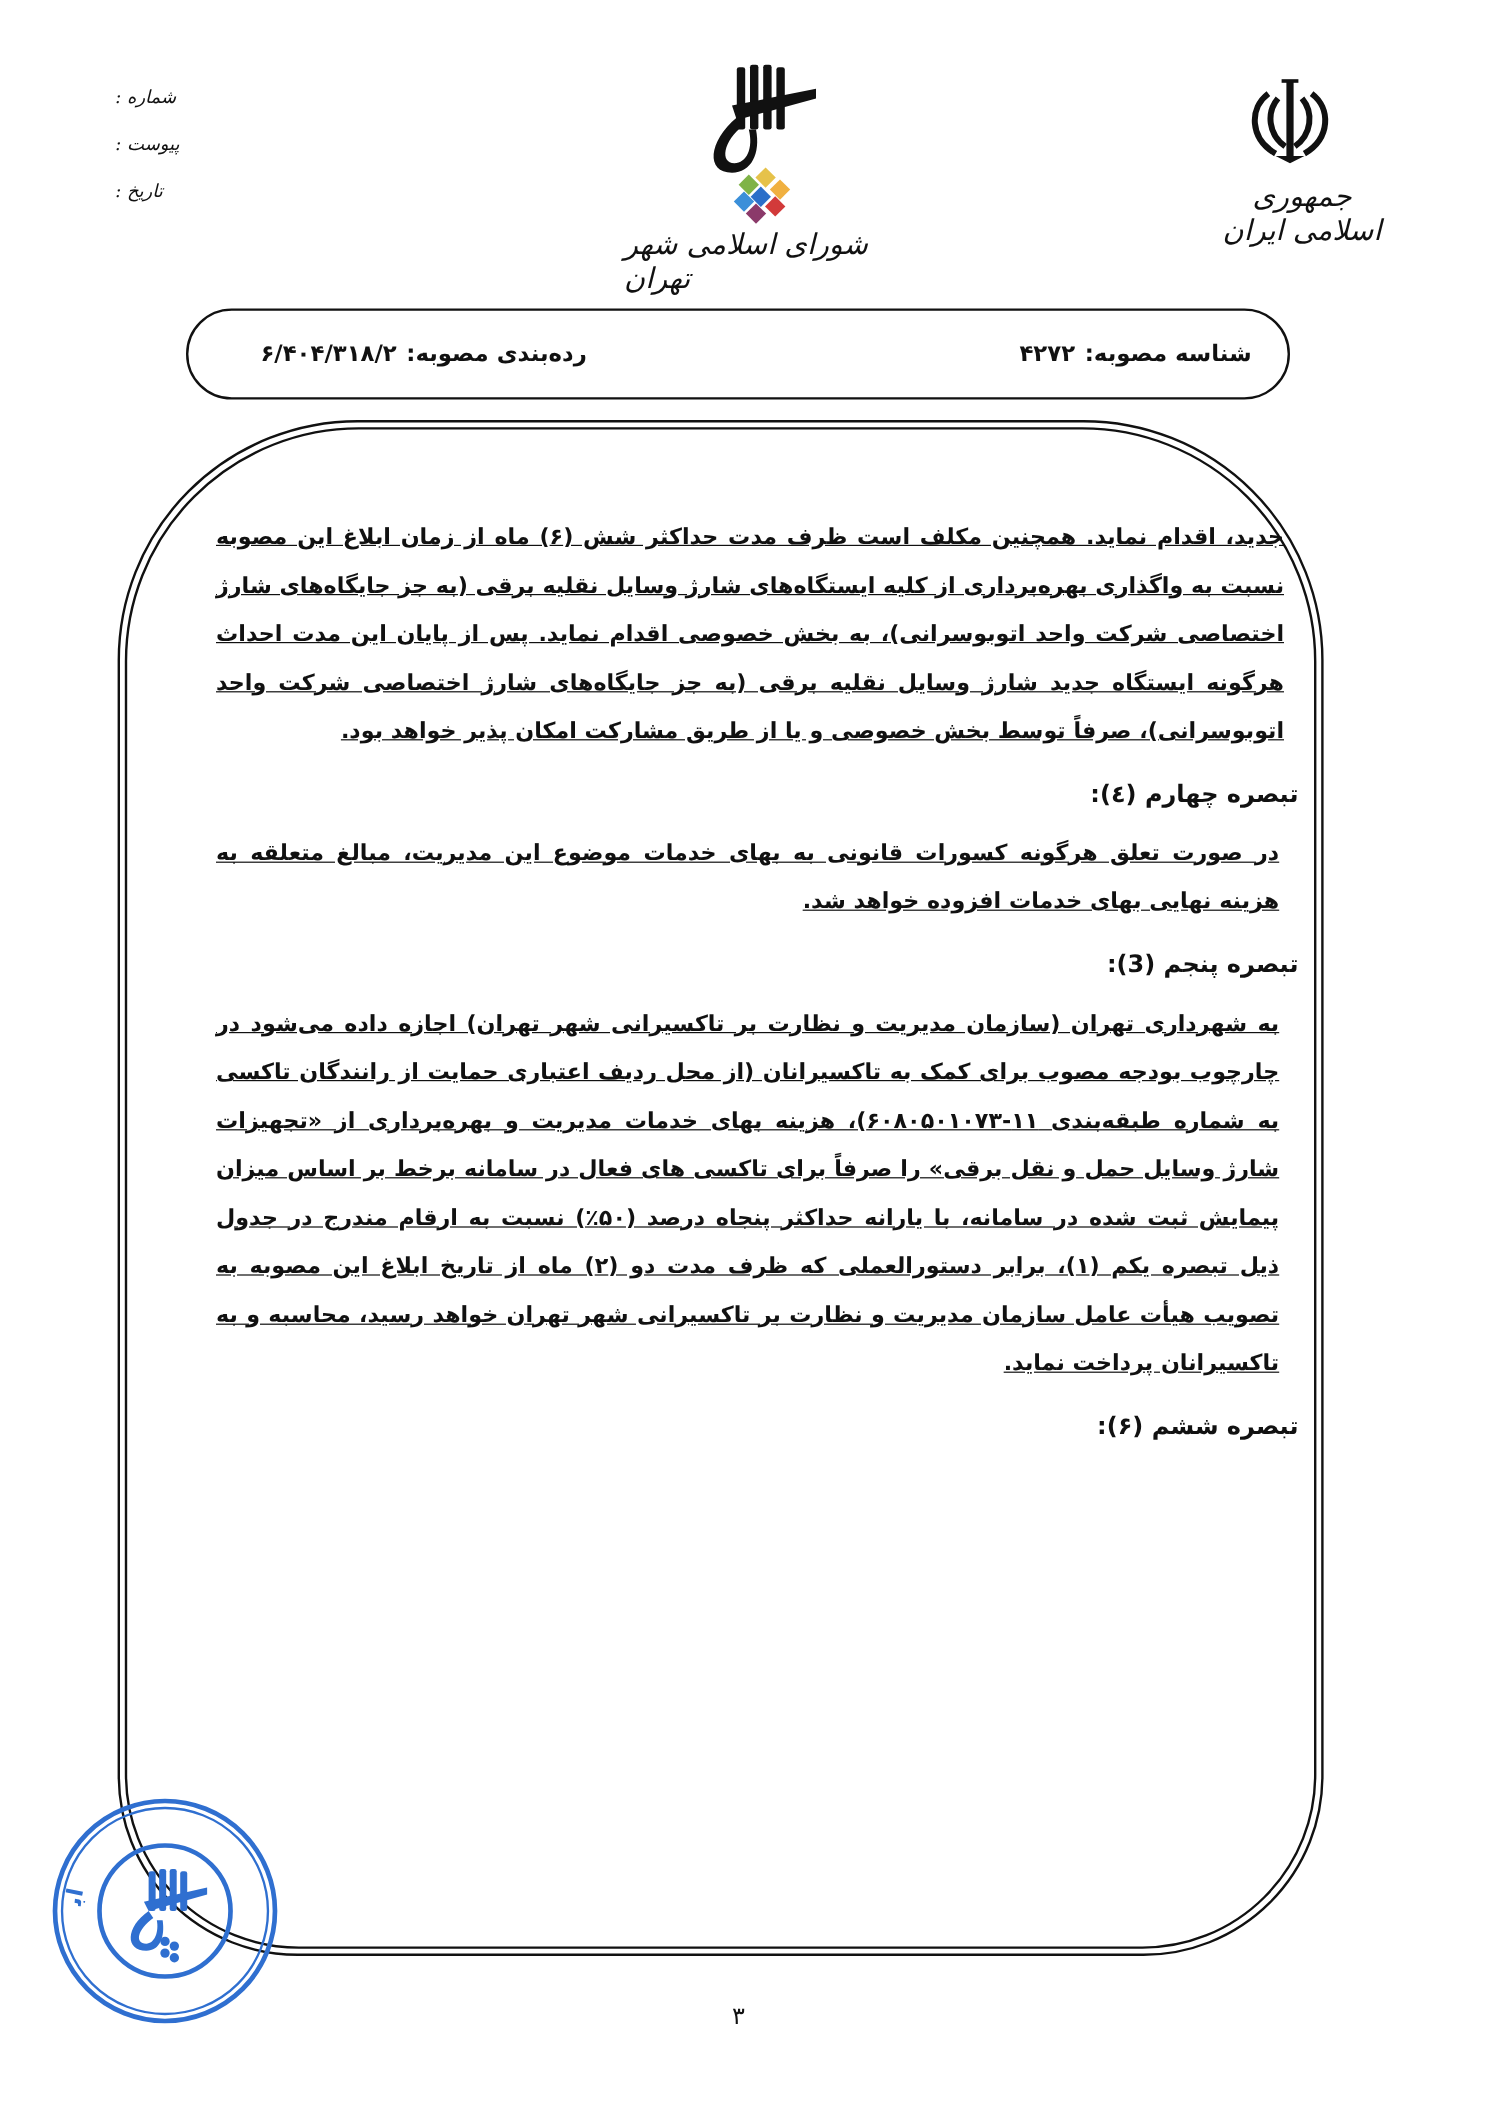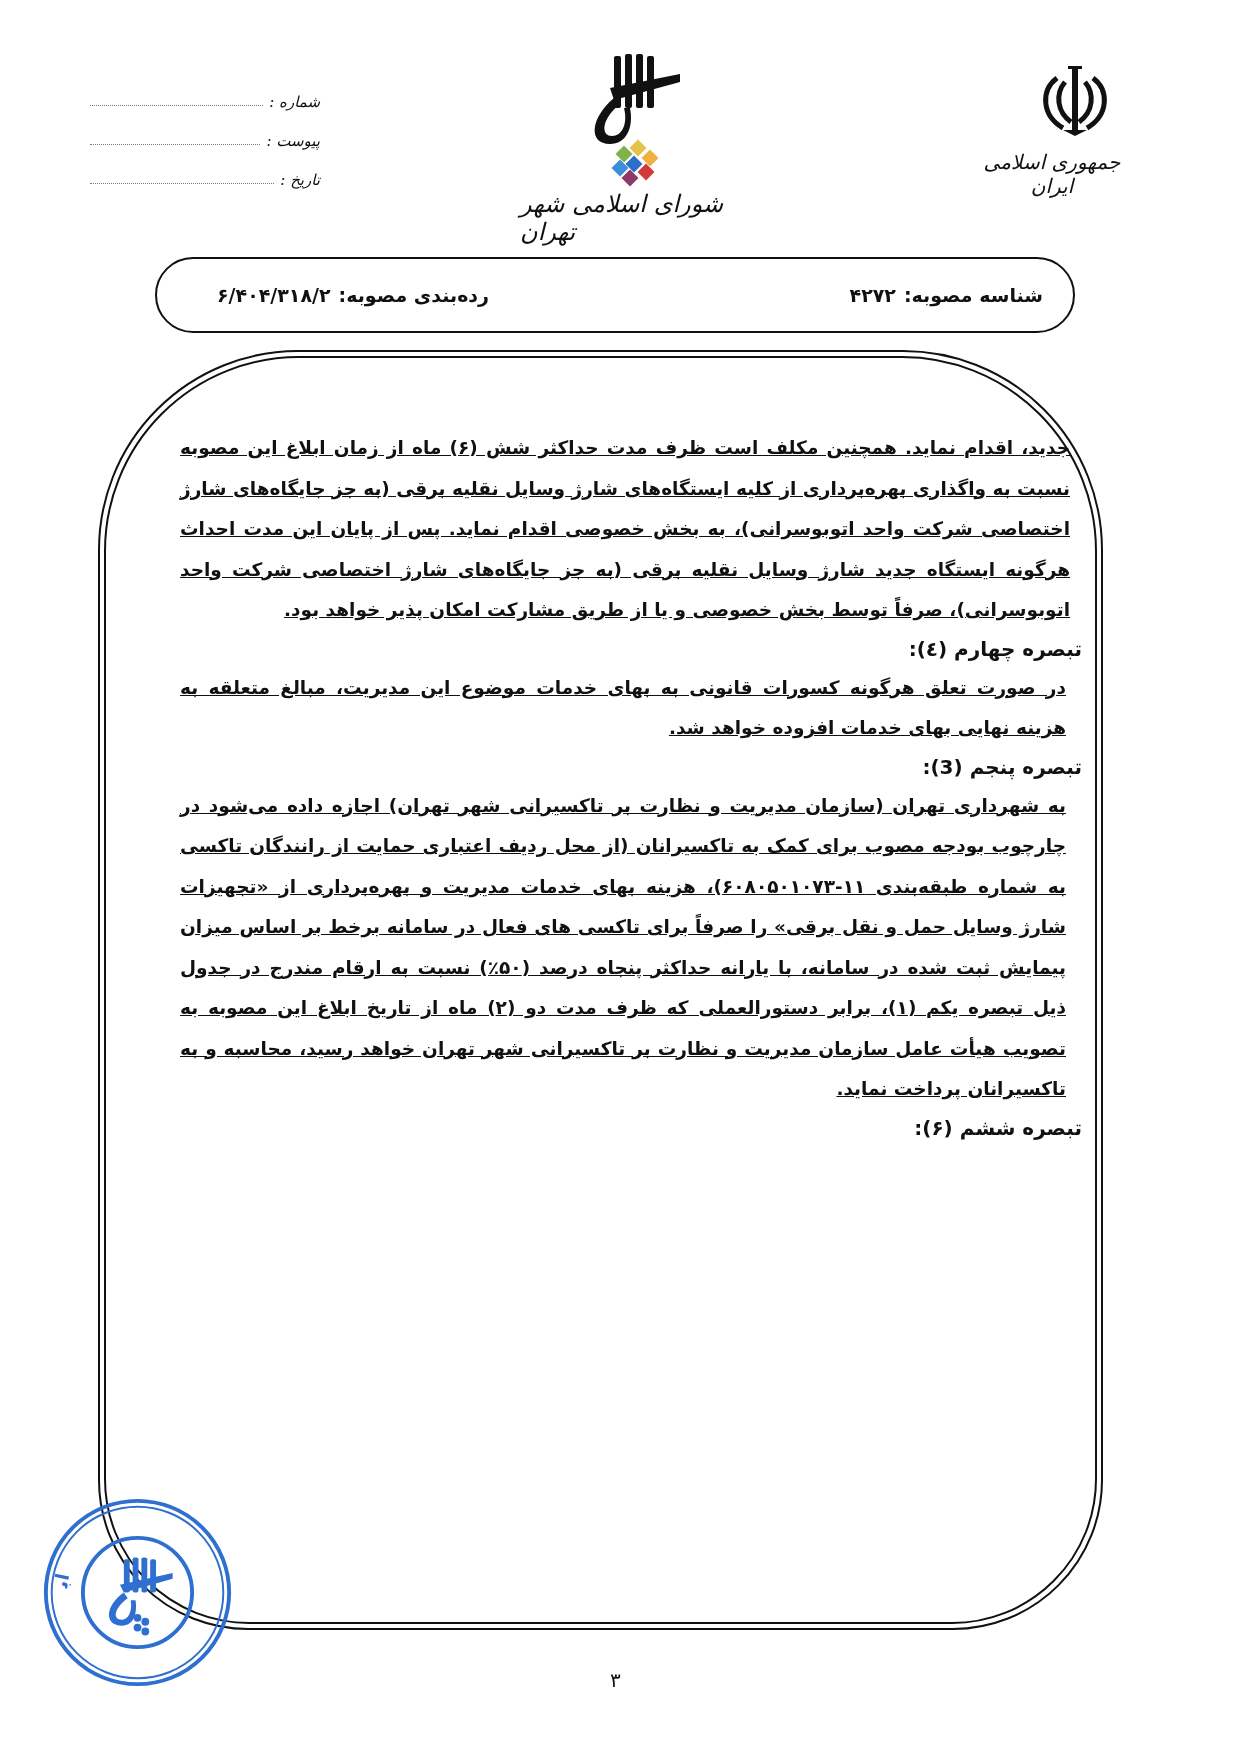--- a/index.html
+++ b/index.html
@@ -1,49 +1,49 @@
 <!DOCTYPE html>
 <html><head>
 <meta charset="utf-8">
 <style>
   html, body { margin: 0; padding: 0; background: #ffffff; }
   body { width: 1240px; height: 1754px; position: relative; overflow: hidden;
          font-family: "DejaVu Sans", sans-serif; color: #111; }
 
   
   .emblem-iran { position: absolute; left: 1035px; top: 60px; width: 80px; height: 80px; }
-  .iran-caption { position: absolute; left: 972px; top: 150px; width: 160px; text-align: center;
-                  font-family: "DejaVu Serif", serif; font-style: italic; font-size: 20px; direction: rtl; }
+  .iran-caption { position: absolute; left: 1005px; top: 150px; width: 160px; text-align: center;
+                  font-family: "DejaVu Serif", serif; font-style: italic; font-size: 24px; direction: rtl; }
 
   .council-logo { position: absolute; left: 570px; top: 48px; width: 120px; height: 140px; }
   .council-caption { position: absolute; left: 520px; top: 190px; width: 220px; text-align: left;
                      font-family: "DejaVu Serif", serif; font-style: italic; font-size: 24px; direction: rtl; }
 
   .meta-fields { position: absolute; left: 90px; top: 72px; width: 230px; direction: rtl; }
-  .meta-row { display: flex; align-items: flex-end; height: 39px; }
+  .meta-row { display: flex; align-items: flex-end; height: 39px; flex-direction: column; }
   .meta-label { font-family: "DejaVu Serif", serif; font-style: italic; font-size: 15px; white-space: nowrap; padding-left: 6px; }
   .meta-line { flex: 1; border-bottom: 1px dotted #777; height: 1px; margin-bottom: 5px; }
 
   
   .approval-bar { position: absolute; left: 155px; top: 257px; width: 920px; height: 76px;
                   border: 2.5px solid #111; border-radius: 42px; box-sizing: border-box;
                   display: flex; justify-content: space-between; align-items: center;
                   padding: 0 30px 0 60px; direction: rtl; font-weight: bold; font-size: 19px; }
   .approval-bar .grp { display: flex; gap: 8px; }
 
   
   .frame { position: absolute; left: 98px; top: 350px; width: 1005px; height: 1280px;
            border: 2px solid #111; border-radius: 200px 200px 150px 150px; box-sizing: border-box; }
   .frame-inner { position: absolute; left: 104px; top: 356px; width: 993px; height: 1268px;
                  border: 2px solid #111; border-radius: 195px 195px 145px 145px; box-sizing: border-box; }
 
   .content { position: absolute; left: 180px; top: 428px; width: 890px; direction: rtl;
              text-align: justify; font-weight: bold; font-size: 18.5px; line-height: 40.5px; }
   .content p { margin: 0; text-align-last: right; text-decoration: underline; }
-  .content h3 { margin: 0; font-size: 20px; font-weight: bold; line-height: 37px; margin-right: -12px; }
+  .content h3 { margin: 12px; font-size: 20px; font-weight: bold; line-height: 37px; margin-right: -12px; }
   .content p.indent { padding-right: 4px; }
   .ref-code { font-size: 11px; font-weight: normal; margin-right: 6px; }
 
   
   .stamp { position: absolute; left: 40px; top: 1495px; width: 195px; height: 195px; }
 
   .page-number { position: absolute; left: 610px; top: 1668px; font-size: 20px; }
 </style>
 </head>
 <body>

